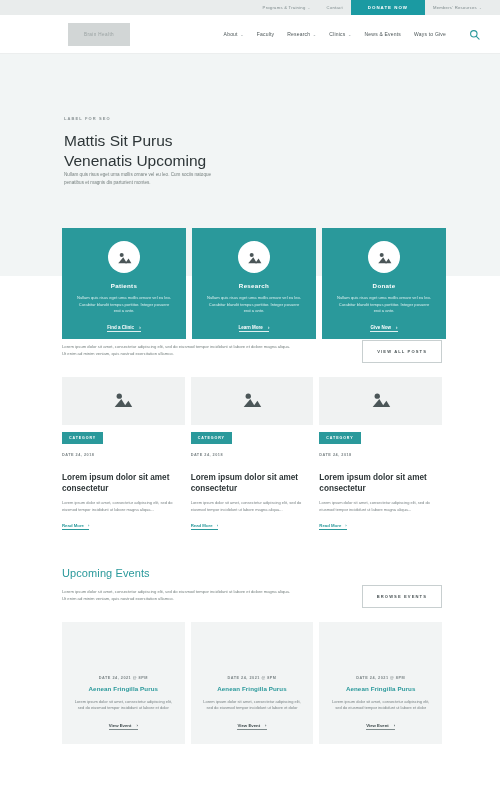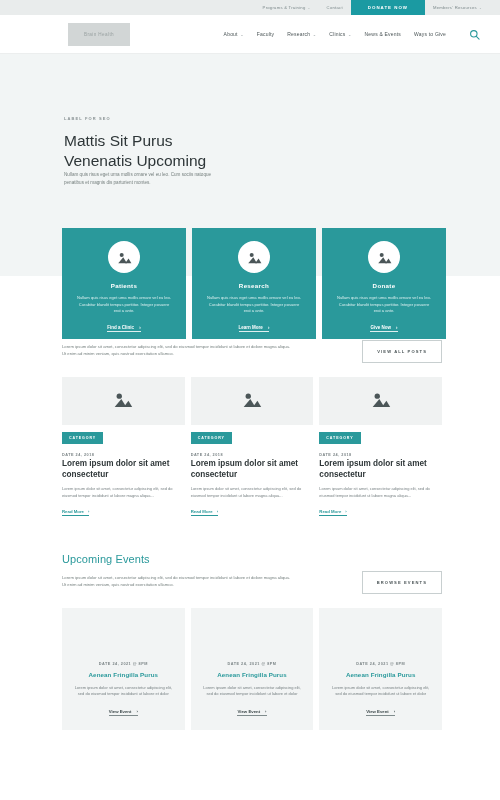--- a/index.html
+++ b/index.html
@@ -122,21 +122,21 @@
     background: #2a999b; color: #fff; font-size: 3.6px;
     letter-spacing: .9px; font-weight: bold;
     padding: 4px 7px; display: inline-block;
   }
   .news-date {
     font-size: 3.8px; color: #7b8486; letter-spacing: .5px;
     font-weight: bold; margin-top: 9px;
   }
   .news-title {
     font-size: 8.2px; line-height: 11px; color: #2e3638;
-    font-weight: bold; margin-top: 1px;
+    font-weight: bold; margin-top: 15px;
   }
   .news-excerpt {
     font-size: 4px; line-height: 6.6px; color: #798284; margin-top: 6px;
   }
   .news-more {
     margin-top: 8px; font-size: 4.3px; color: #2a999b; font-weight: bold;
     border-bottom: 1px solid #2a999b; padding-bottom: 1px;
     display: inline-flex; align-items: center; gap: 4px;
   }
 

